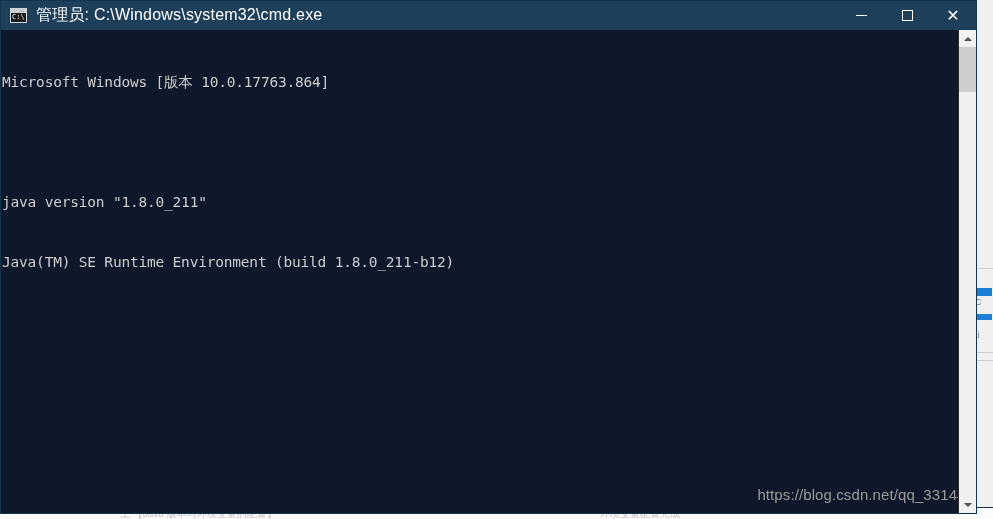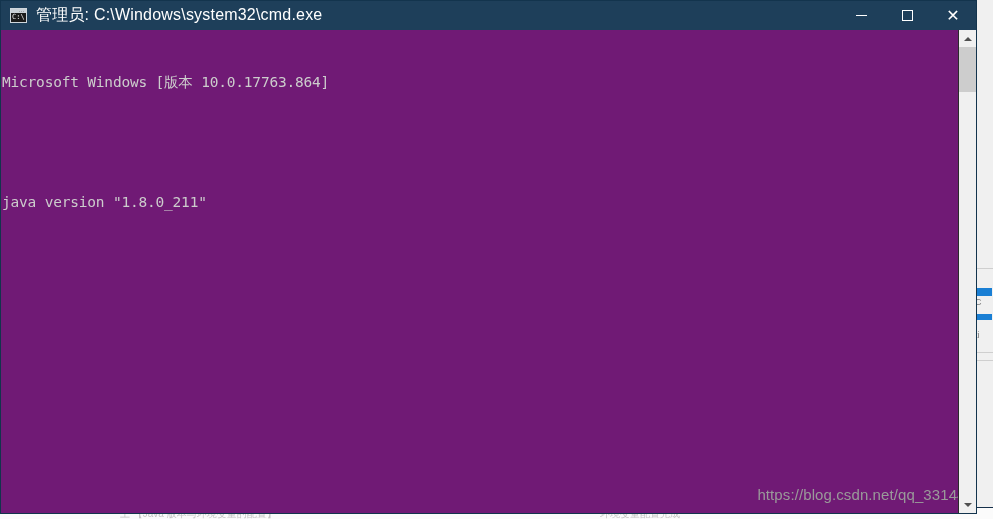--- a/index.html
+++ b/index.html
@@ -205,21 +205,21 @@
     font-family: "Liberation Sans", sans-serif;
     font-size: 16px;
     color: #ffffff;
     line-height: 16px;
   }
 
   
   #console-body {
     flex: 1;
     display: flex;
-    background: #701a75;
+    background: #0f172a;
     overflow: hidden;
     position: relative;
   }
   #console-text {
     flex: 1;
     padding: 2px 0 0 1px;
     font-family: "DejaVu Sans Mono", monospace;
     font-size: 14.5px;
     line-height: 20px;
     color: #cccccc;
@@ -340,20 +340,21 @@
       </div>
     </div>
   </div>
 
   <div id="console-body">
 
     <div id="console-text">
       <div class="term-line">Microsoft Windows [版本 10.0.17763.864]</div>
       <div class="term-line"></div>
       <div class="term-line">java version "1.8.0_211"</div>
+      <div class="term-line">Java(TM) SE Runtime Environment (build 1.8.0_211-b12)</div>
       <div class="term-line"></div>
       
 
       <div id="watermark">https://blog.csdn.net/qq_331445</div>
     </div>
 
     <div id="console-scrollbar">
       <div class="sb-arrow top">
         <div class="tri-up"></div>
       </div>

